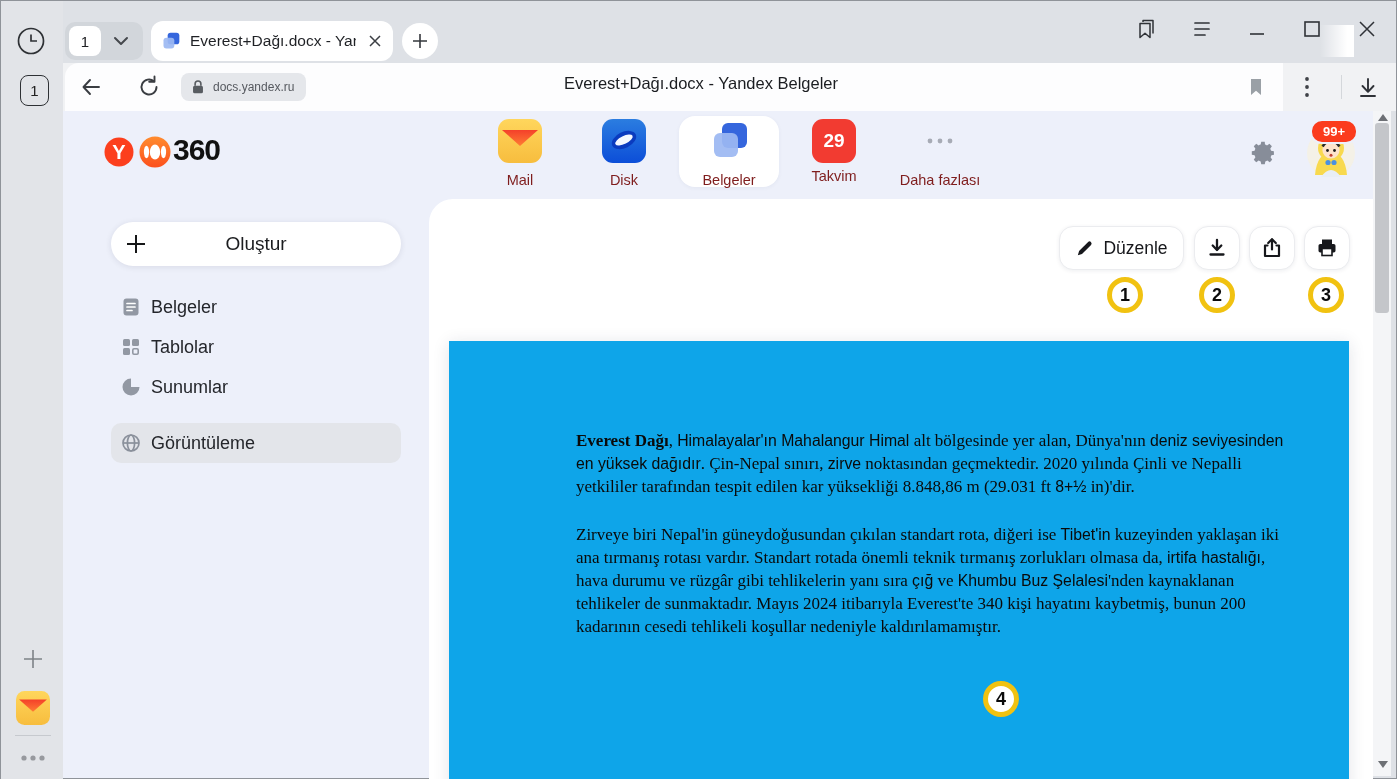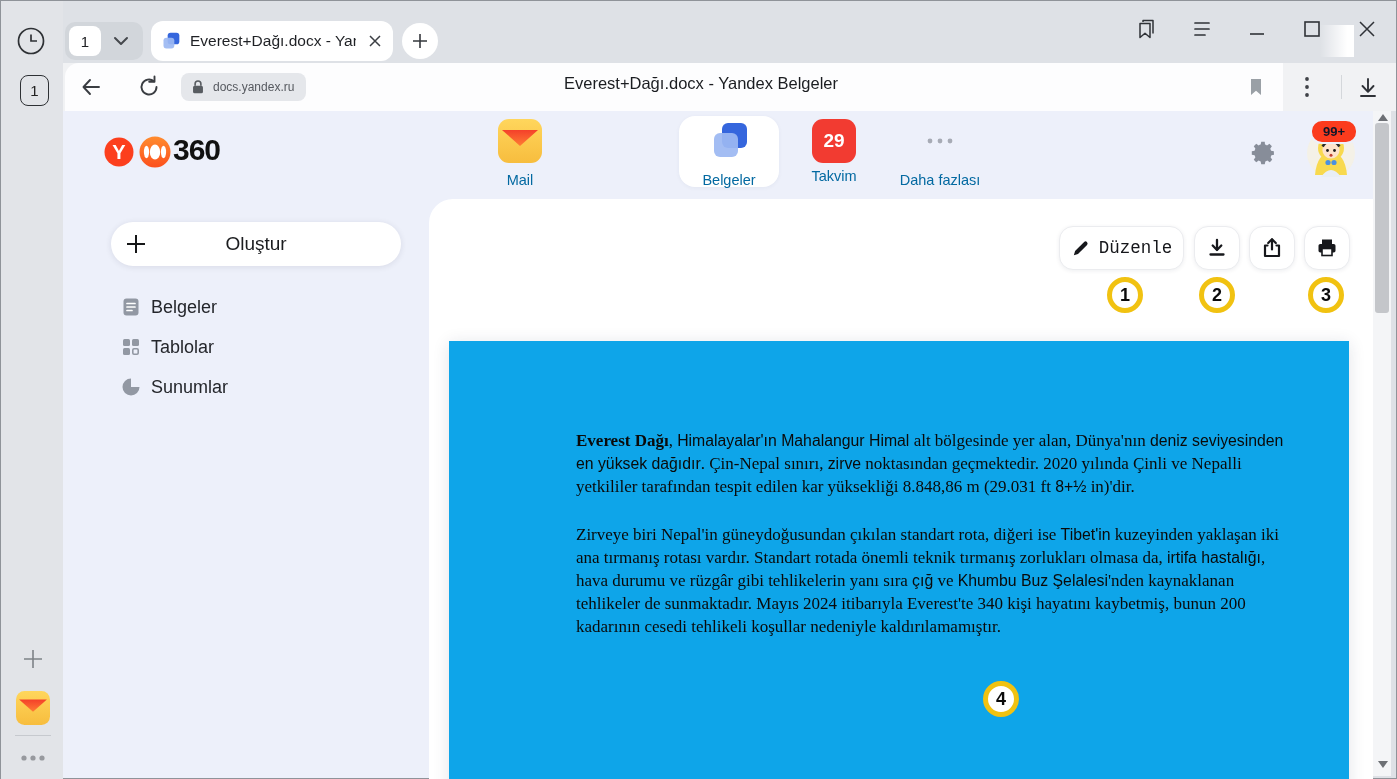--- a/index.html
+++ b/index.html
@@ -30,28 +30,28 @@
 
   
   .strip{left:0;top:0;width:62px;height:779px;background:#e2e4e8;}
   .strip-count{left:19px;top:74px;width:27px;height:29px;border:1.6px solid #2e3135;border-radius:8px;
                display:flex;align-items:center;justify-content:center;font-size:15px;color:#222;background:transparent;}
 
   
   .content{left:62px;top:110px;width:1310px;height:667px;background:#edf0fa;}
   .logo-text{left:172px;top:132px;font-size:30px;font-weight:bold;color:#111;letter-spacing:-1px;}
   .navitem{top:118px;width:96px;text-align:center;}
-  .navitem .nlabel{margin-top:5px;font-size:14.5px;color:#0369a1;}
+  .navitem .nlabel{margin-top:5px;font-size:14.5px;color:#7f1d1d;}
   .nav-selected-bg{left:678px;top:115px;width:100px;height:71px;background:#fff;border-radius:16px;
                    box-shadow:0 1px 4px rgba(40,50,90,.05);}
   .appicon{width:44px;height:44px;display:inline-block;}
   .takvim-badge{width:44px;height:44px;border-radius:11px;background:#f23b31;color:#fff;
                 display:flex;align-items:center;justify-content:center;font-size:19px;font-weight:bold;}
   .profile-badge{left:1309px;top:118px;min-width:34px;height:21px;background:#fb3b1d;border:2.5px solid #edf0fa;
-                 border-radius:12px;color:#0f172a;font-size:13px;font-weight:bold;display:flex;
+                 border-radius:12px;color:#ffffff;font-size:13px;font-weight:bold;display:flex;
                  align-items:center;justify-content:center;padding:0 5px;}
 
   
   .scrollbar{left:1372px;top:110px;width:18px;height:665px;background:#f4f5f7;}
   .sb-thumb{left:1374px;top:122px;width:14px;height:190px;background:#c4c6ca;border-radius:3px;}
   .tri-up{left:1377px;top:113px;width:0;height:0;border-left:5px solid transparent;border-right:5px solid transparent;
           border-bottom:7px solid #6d7075;}
   .tri-down{left:1377px;top:760px;width:0;height:0;border-left:5px solid transparent;border-right:5px solid transparent;
           border-top:7px solid #6d7075;}
 
@@ -63,21 +63,21 @@
   .side-item .slabel{margin-left:10px;font-size:18px;color:#24262b;}
   .side-item.selected{background:#e3e5ea;border-radius:10px;}
   .sicon{width:20px;height:20px;margin-left:10px;flex:none;}
 
   
   .main-panel{left:428px;top:198px;width:944px;height:581px;background:#fff;border-top-left-radius:24px;}
   .doc-h1{left:450px;top:224px;font-size:35px;font-weight:bold;color:#141519;letter-spacing:-.5px;}
   .btn{top:225px;height:44px;background:#fff;border:1px solid #ebecef;border-radius:14px;
        box-shadow:0 1px 4px rgba(20,25,50,.07);display:flex;align-items:center;justify-content:center;box-sizing:border-box;}
   .edit-btn{left:1058px;width:125px;}
-  .edit-label{font-size:17.5px;color:#16171b;margin-left:9px;font-family:Liberation Mono, monospace;}
+  .edit-label{font-size:17.5px;color:#16171b;margin-left:9px;}
   .icon-btn{width:46px;}
   .ann{width:26px;height:26px;background:#fff;border:5px solid #f1c211;border-radius:50%;
        display:flex;align-items:center;justify-content:center;font-size:18px;font-weight:bold;color:#0b0b0b;}
 
   
   .page{left:448px;top:340px;width:900px;height:457px;background:#0ea5e9;
         box-shadow:0 2px 16px rgba(25,32,64,.12);}
   .doc-text{position:absolute;left:127px;width:724px;color:#0a0a0a;}
   .para{font-family:"Liberation Serif",serif;font-size:17px;line-height:23px;margin:0 0 25px 0;}
   .run-serif{font-family:"Liberation Serif",serif;}
@@ -271,20 +271,36 @@
               <stop offset="1" stop-color="#ff7d33"></stop>
             </linearGradient>
           </defs>
           <rect width="44" height="44" rx="11" fill="url(#my)"></rect>
           <path d="M4 11 h36 L22 27 Z" fill="url(#mr)"></path>
         </svg>
     </span>
     <div class="nlabel">Mail</div>
   </div>
 
+  <div class="abs navitem" style="left:575px;">
+    <span class="appicon">
+      <svg width="44" height="44" viewBox="0 0 44 44">
+          <defs>
+            <linearGradient id="db" x1="0" y1="0" x2="0" y2="1">
+              <stop offset="0" stop-color="#2b7de0"></stop>
+              <stop offset="1" stop-color="#0c4ed8"></stop>
+            </linearGradient>
+          </defs>
+          <rect width="44" height="44" rx="11" fill="url(#db)"></rect>
+          <ellipse cx="22" cy="21" rx="13" ry="8" transform="rotate(-26 22 21)" fill="#0a3bbf"></ellipse>
+          <ellipse cx="22" cy="21" rx="9.5" ry="4" transform="rotate(-26 22 21)" fill="#f4f8ff"></ellipse>
+        </svg>
+    </span>
+    <div class="nlabel">Disk</div>
+  </div>
 
   <div class="abs navitem" style="left:680px;">
     <span class="appicon">
       <svg width="44" height="44" viewBox="0 0 44 44">
           <rect x="15" y="4" width="25" height="25" rx="6" fill="#3566dd"></rect>
           <rect x="7" y="14" width="24" height="24" rx="6" fill="#9cb8f2" opacity=".93"></rect>
         </svg>
     </span>
     <div class="nlabel">Belgeler</div>
   </div>
@@ -364,20 +380,30 @@
   </div>
   <div class="abs side-item" style="top:366px;">
     <span class="sicon">
       <svg width="20" height="20" viewBox="0 0 20 20">
           <circle cx="10" cy="10" r="8.5" fill="#9298a3"></circle>
           <path d="M10 10 L10 0.5 A9.5 9.5 0 0 1 19.5 10 Z" fill="#edf0fa"></path>
         </svg>
     </span>
     <span class="slabel">Sunumlar</span>
   </div>
+  <div class="abs side-item selected" style="top:422px;">
+    <span class="sicon">
+      <svg width="20" height="20" viewBox="0 0 20 20" fill="none" stroke="#8a909b" stroke-width="1.7">
+          <circle cx="10" cy="10" r="8"></circle>
+          <ellipse cx="10" cy="10" rx="3.6" ry="8"></ellipse>
+          <path d="M2.3 10 h15.4"></path>
+        </svg>
+    </span>
+    <span class="slabel">Görüntüleme</span>
+  </div>
 
   <div class="abs main-panel"></div>
 
   <div class="abs btn edit-btn">
     <span>
       <svg width="19" height="19" viewBox="0 0 20 20">
           <path d="M3 17.2 L4.3 12.6 L13.8 3.1 a2.2 2.2 0 0 1 3.1 3.1 L7.4 15.7 Z" fill="#17181c"></path>
           <path d="M15.2 1.8 l3 3" stroke="#fff" stroke-width="0"></path>
         </svg>
     </span>

